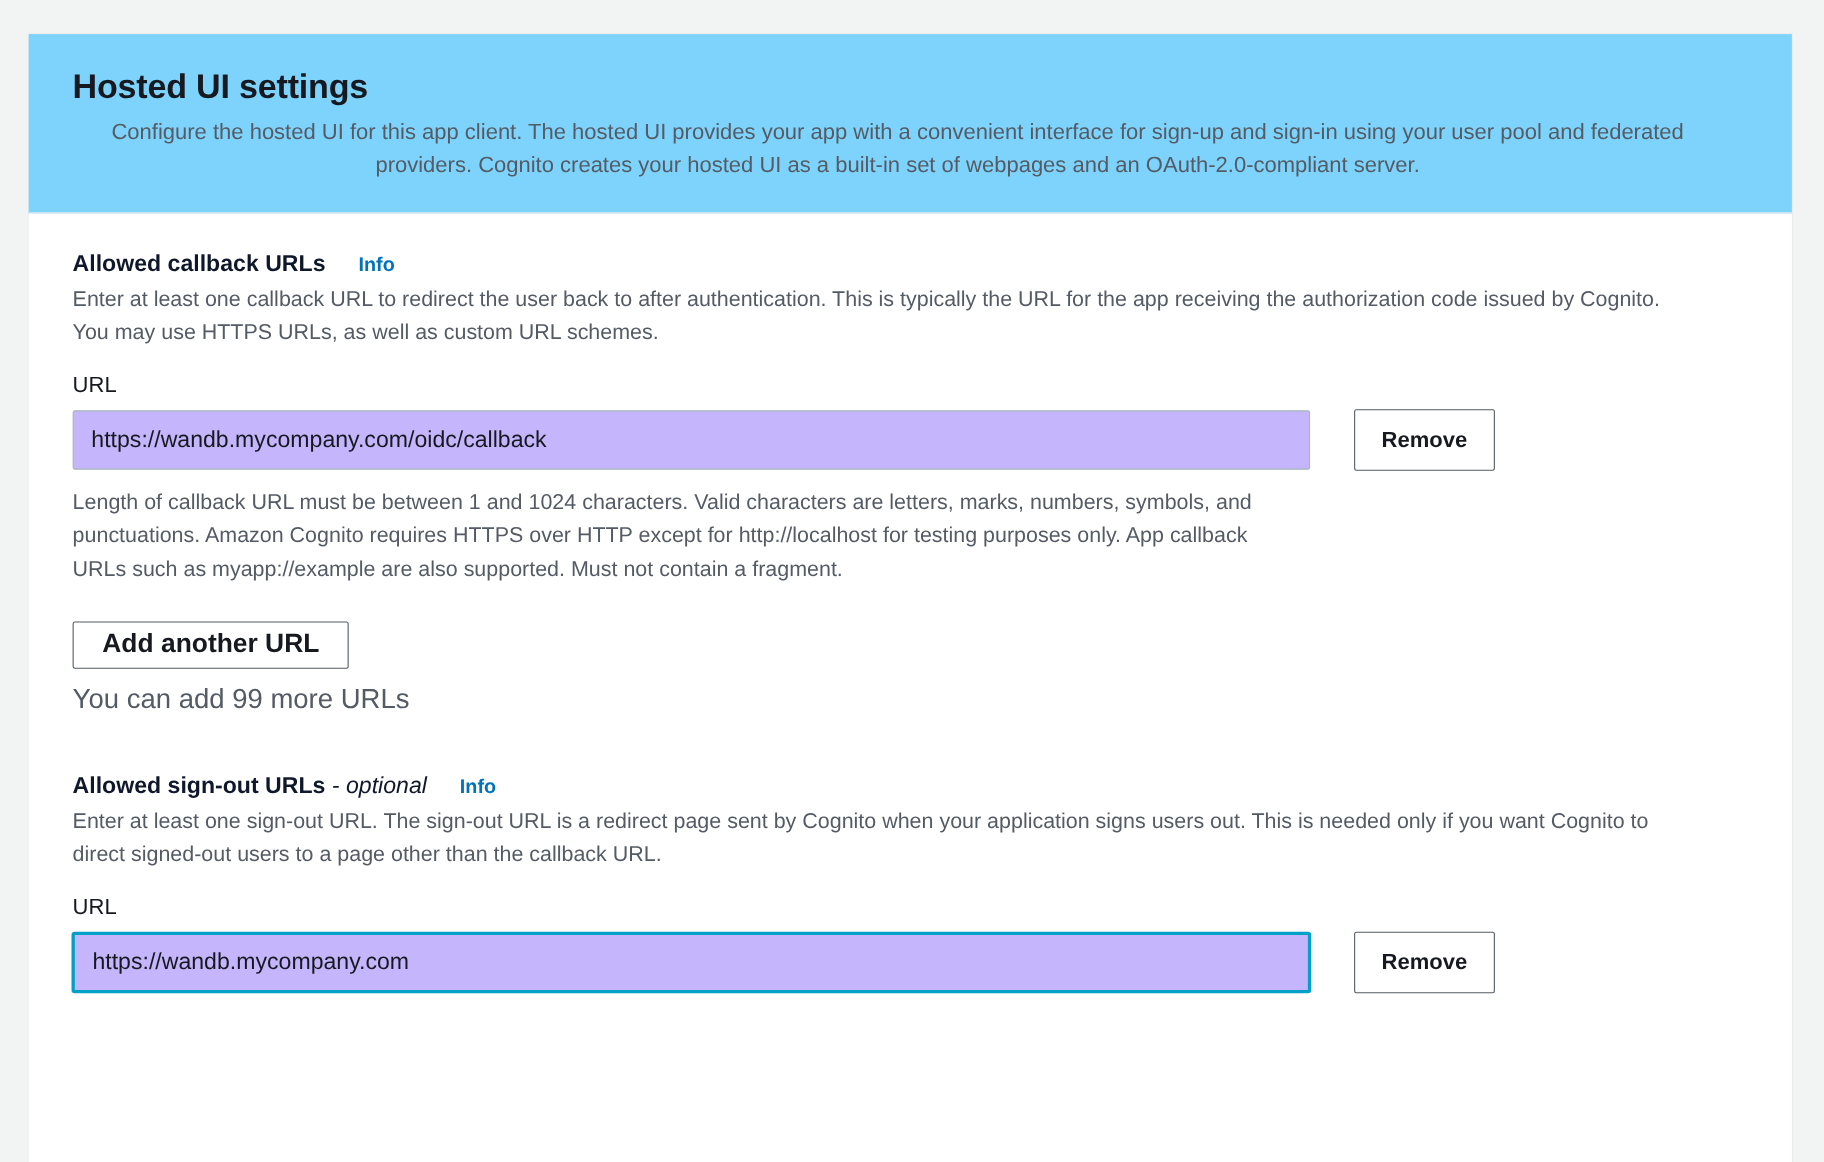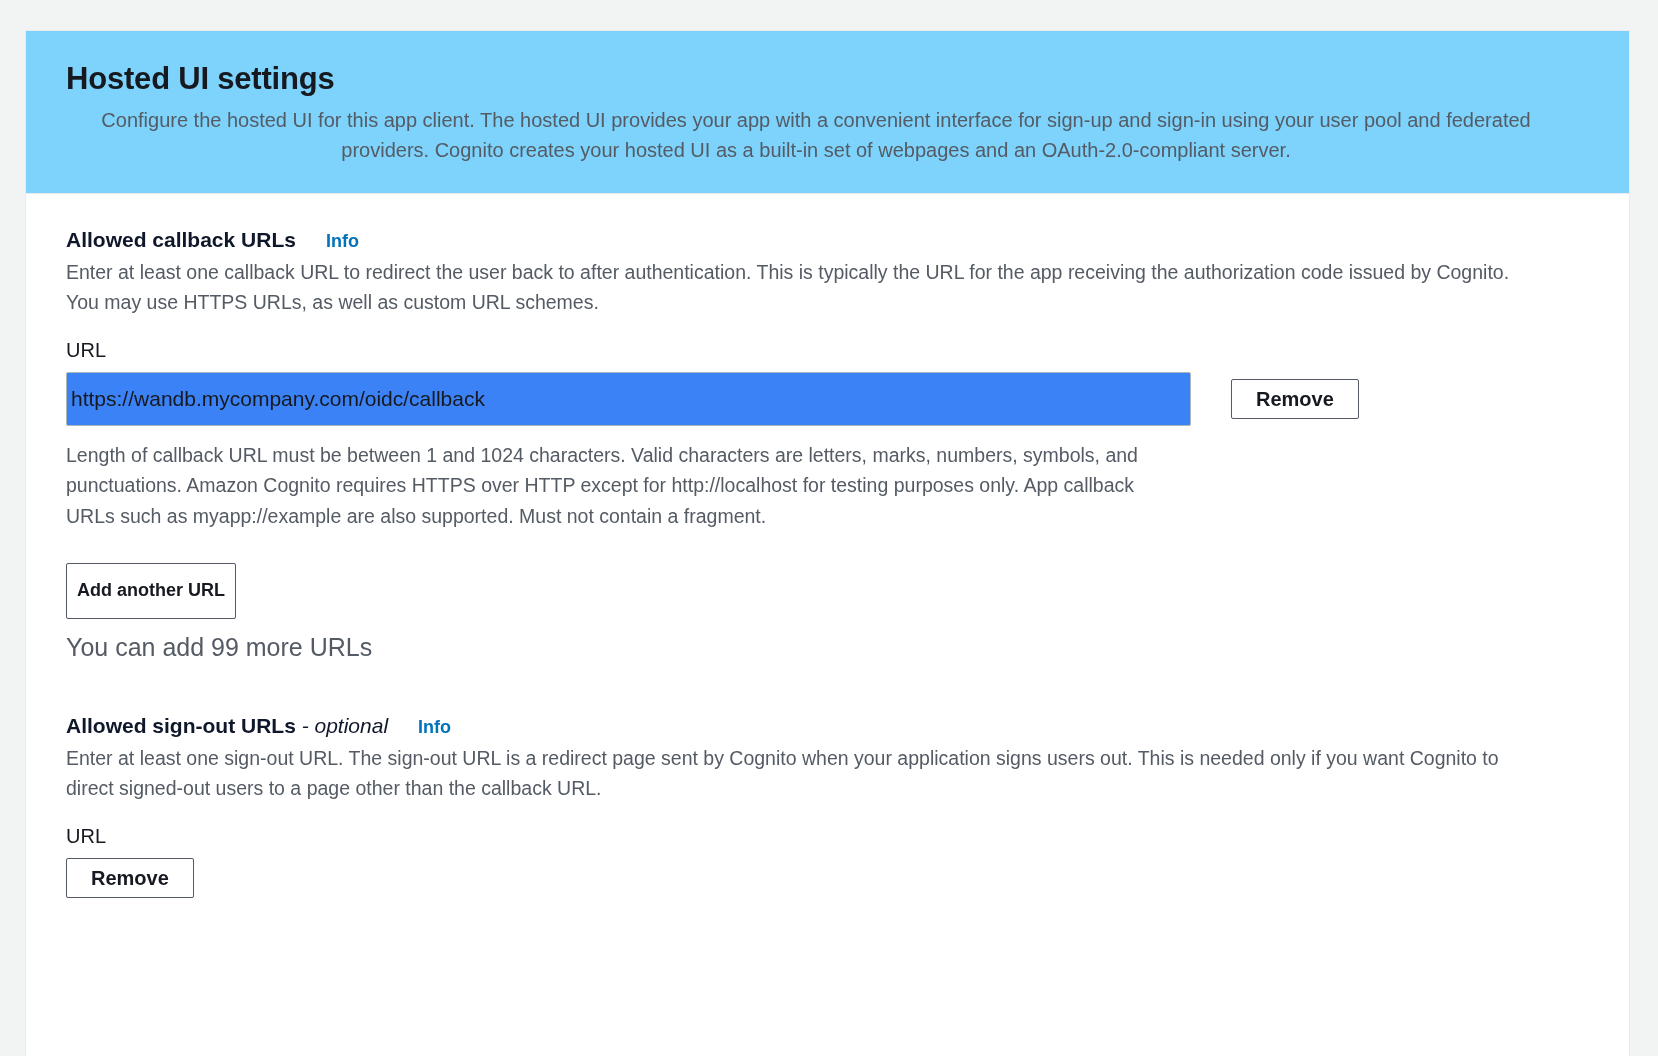--- a/index.html
+++ b/index.html
@@ -88,33 +88,33 @@
     display: flex;
     align-items: center;
     gap: 40px;
   }
   .text-input {
     width: 1125px;
     height: 54px;
     box-sizing: border-box;
     border: 1px solid #aab7b8;
     border-radius: 2px;
-    padding: 0 4px;
+    padding: 0 16px;
     font-size: 21px;
     color: #16191f;
     font-family: "Liberation Sans", sans-serif;
-    background: #3b82f6;
+    background: #c4b5fd;
     outline: none;
   }
   .text-input.focused {
     border: 2px solid #00a1c9;
     box-shadow: 0 0 0 1px #00a1c9;
   }
   .btn {
-    height: 40px;
+    height: 56px;
     box-sizing: border-box;
     background: #ffffff;
     border: 1px solid #545b64;
     border-radius: 2px;
     color: #16191f;
     font-size: 20px;
     font-weight: bold;
     font-family: "Liberation Sans", sans-serif;
     padding: 0 24px;
     cursor: pointer;
@@ -124,23 +124,23 @@
     font-size: 19.5px;
     line-height: 1.55;
     color: #545b64;
     max-width: 1080px;
     margin: 14px 0 0 0;
   }
   .add-btn-wrap {
     margin-top: 32px;
   }
   .add-btn {
-    height: 56px;
-    padding: 0 10px;
-    font-size: 18px;
+    height: 43px;
+    padding: 0 26px;
+    font-size: 24px;
   }
   .more-urls {
     font-size: 25px;
     color: #545b64;
     margin: 14px 0 0 0;
   }
   .section-gap {
     height: 42px;
   }
 </style>
@@ -183,18 +183,19 @@
     <div class="field-block">
       <div class="field-label-row">
         <span class="field-label"><span>Allowed sign-out URLs</span><span class="optional"> - optional</span></span>
         <a class="info-link" href="#">Info</a>
       </div>
       <p class="field-desc">Enter at least one sign-out URL. The sign-out URL is a redirect page sent by Cognito when your application signs users out. This is needed only if you want Cognito to direct signed-out users to a page other than the callback URL.</p>
 
       <div class="sub-label">URL</div>
 
       <div class="input-row">
+        <input class="text-input focused" type="text" value="https://wandb.mycompany.com" style="">
         <button class="btn">Remove</button>
       </div>
     </div>
 
   </div>
 </div>
 
 </body></html>

